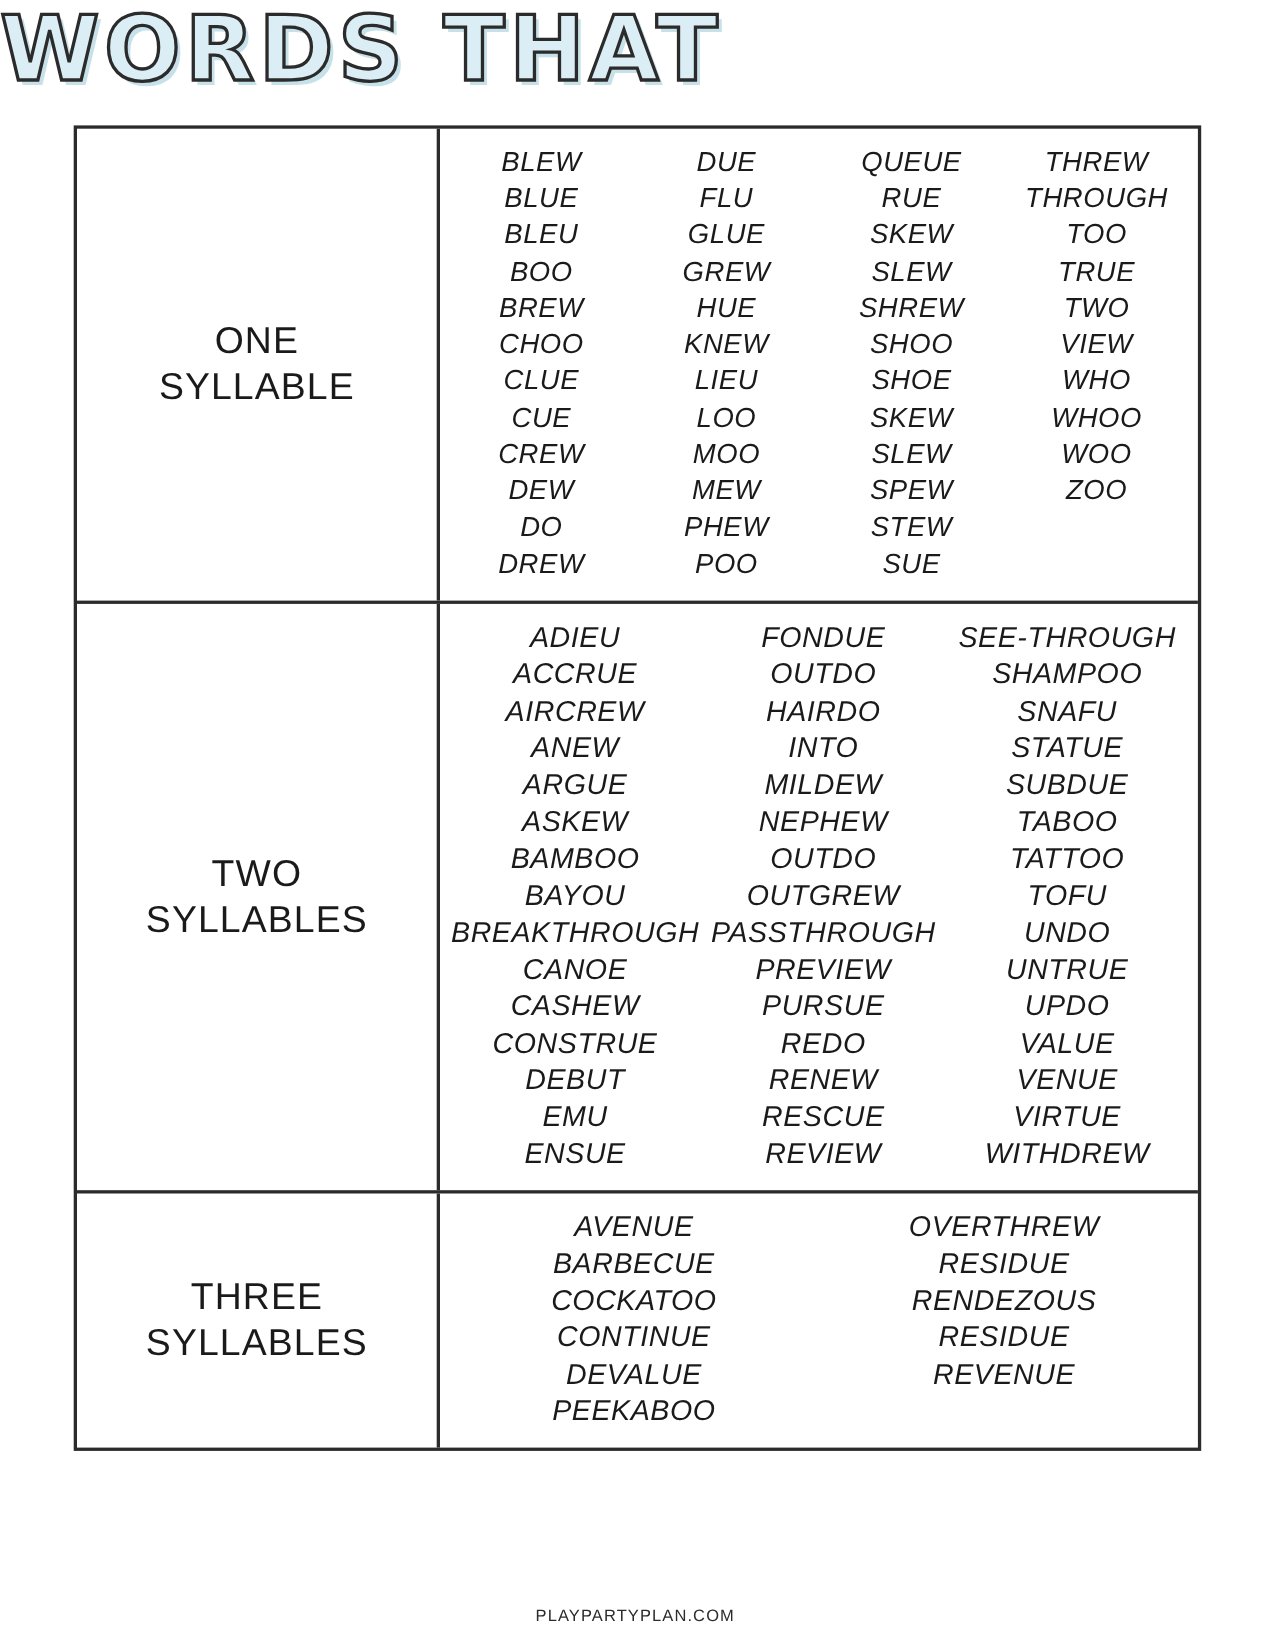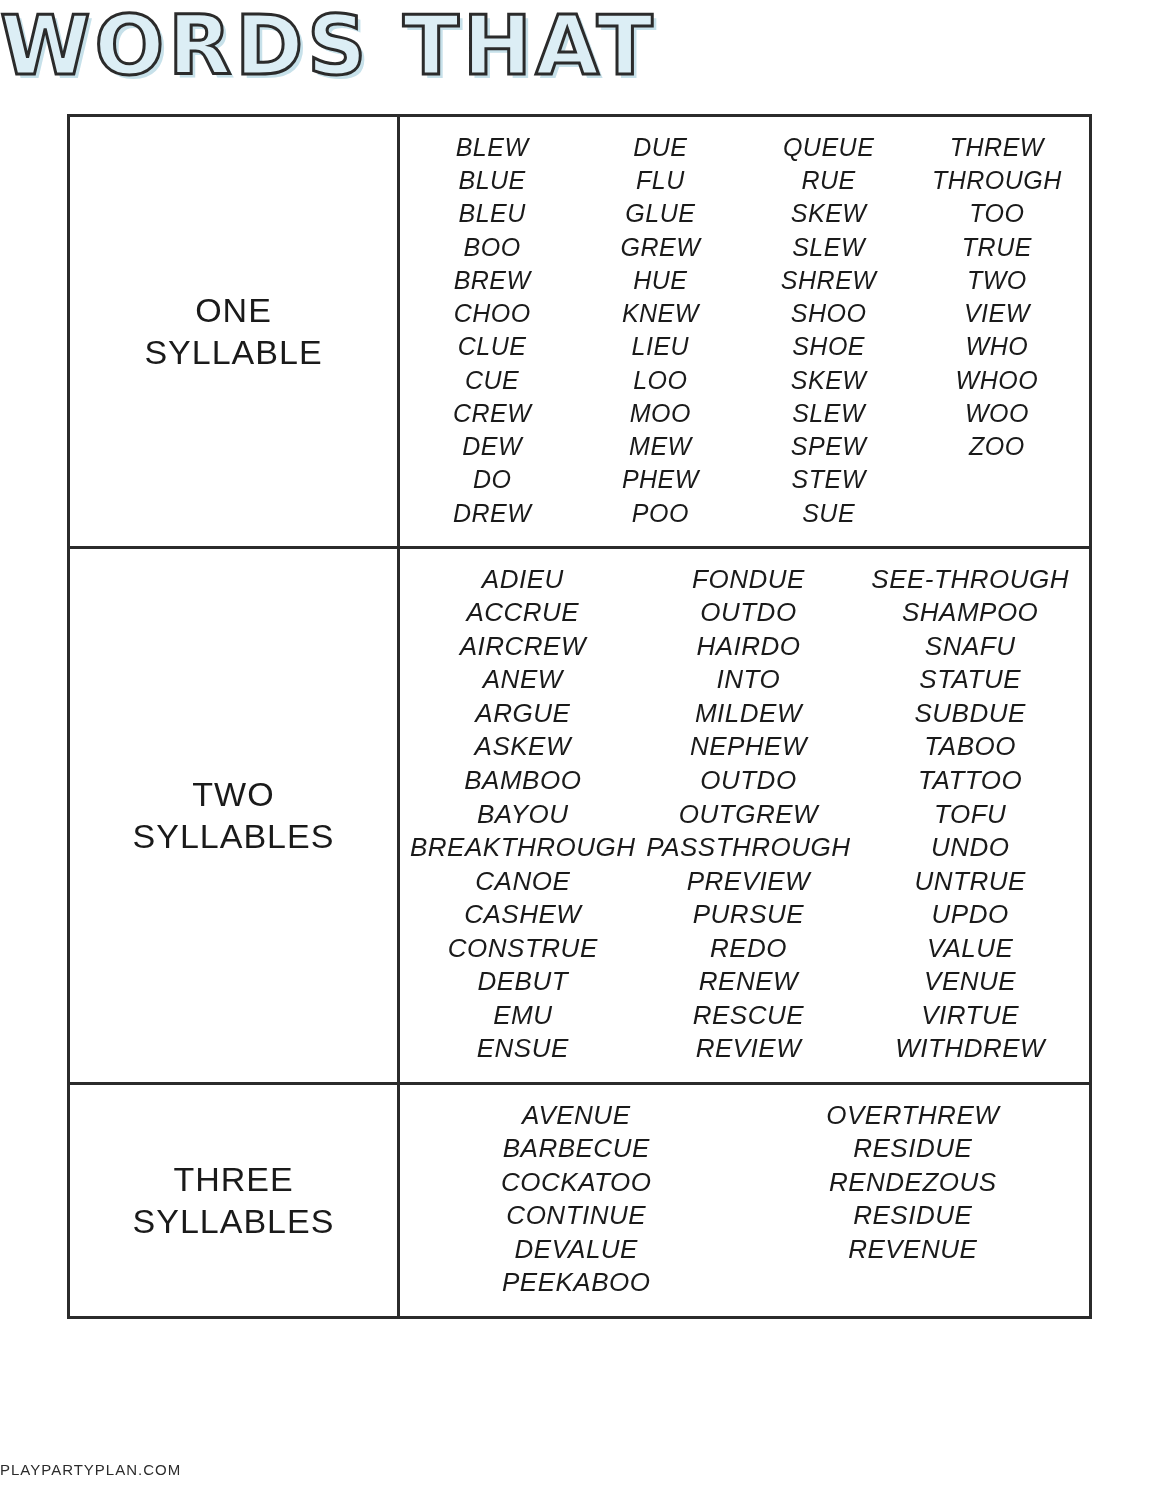--- a/index.html
+++ b/index.html
@@ -95,21 +95,21 @@
   .row-two .word { font-size: 26px; line-height: 1.29; }
 
   .row-three .word { font-size: 26px; line-height: 1.29; }
 
   
   .footer {
     position: absolute;
     left: 0;
     right: 4px;
     bottom: 22px;
-    text-align: left;
+    text-align: center;
     font-size: 15px;
     letter-spacing: 1px;
     color: #2b2b2b;
   }
 </style>
 </head>
 <body>
 
 <div class="title-block">
   <div class="title-line">WORDS THAT</div>

